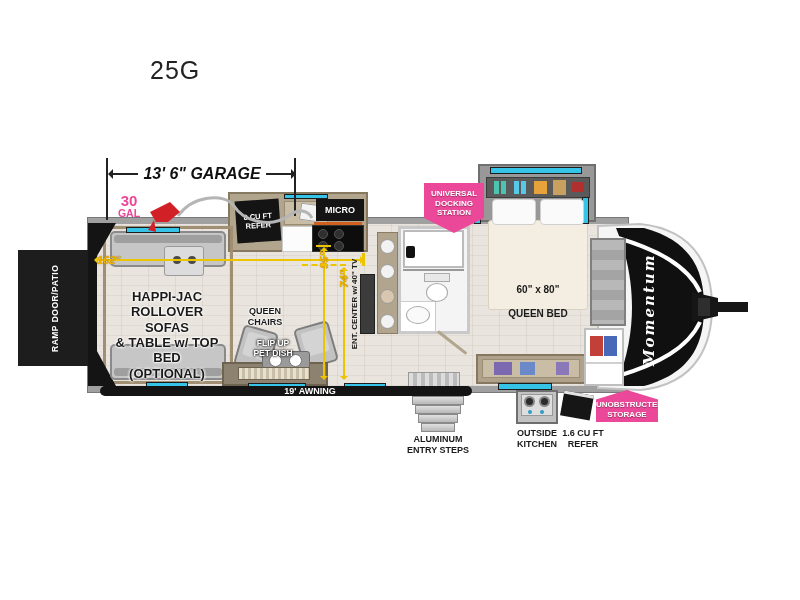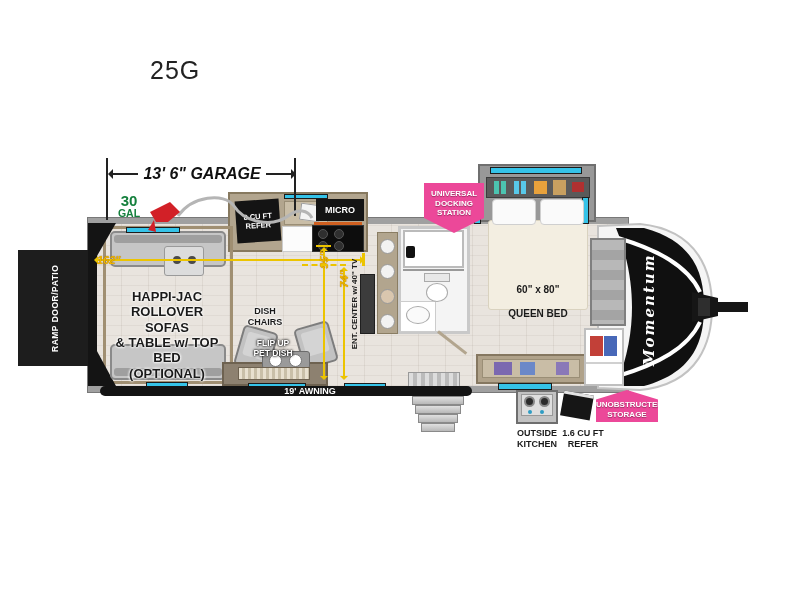--- a/index.html
+++ b/index.html
@@ -41,21 +41,21 @@
   <div style="left:106px;top:158px;width:2px;height:62px;background:#222;z-index:5;"></div>
   <div style="left:294px;top:158px;width:2px;height:58px;background:#222;z-index:5;"></div>
   <div class="dim-h black" style="left:108px;top:166px;width:188px;height:16px;">
     <div class="arr" style="position:static;border-right-color:#222;border-left:none;"></div>
     <div class="ln" style="position:static;"></div>
     <div style="position:static;font-weight:bold;font-style:italic;font-size:16px;color:#111;padding:0 5px;white-space:nowrap;">13' 6" GARAGE</div>
     <div class="ln" style="position:static;"></div>
     <div class="arr" style="position:static;border-left-color:#222;border-right:none;"></div>
   </div>
 
-  <div style="left:112px;top:193px;width:34px;text-align:center;color:#15803d;font-weight:bold;z-index:6;line-height:1;">
+  <div style="left:112px;top:193px;width:34px;text-align:center;color:#ec4899;font-weight:bold;z-index:6;line-height:1;">
     <span style="position:static;font-size:15px;display:block;">30</span>
     <span style="position:static;font-size:10.5px;display:block;">GAL</span>
   </div>
   <svg width="180" height="52" viewBox="0 0 180 52" style="left:140px;top:190px;z-index:5;">
     <path d="M38,26 C52,6 84,2 94,16 C104,32 132,38 148,26 C158,18 168,20 172,28" fill="none" stroke="#b5b5b5" stroke-width="3"></path>
     <path d="M10,22 L30,12 L40,22 L28,32 L16,32 Z" fill="#d22027"></path>
     <path d="M14,30 L8,40 L16,42 Z" fill="#d22027"></path>
   </svg>
 
   <div style="left:18px;top:250px;width:74px;height:116px;background:#1d1d1d;z-index:2;"></div>
@@ -124,21 +124,21 @@
   <div class="dim-h yellow" style="left:94px;top:253px;width:270px;height:13px;">
     <div class="arr" style="position:static;border-right-color:#ecc400;border-left:none;border-width:4.5px;"></div>
     <div class="ln" style="position:static;"></div>
     <div class="dimlabel-y">162"</div>
     <div class="ln" style="position:static;"></div>
     <div class="arr" style="position:static;border-left-color:#ecc400;border-right:none;border-width:4.5px;"></div>
   </div>
   <div style="left:362px;top:253px;width:3px;height:13px;background:#ecc400;z-index:5;"></div>
 
   <div class="lbl" style="left:232px;top:306px;width:66px;font-size:9px;">
-    <span style="position:static;display:block;">DISH</span>
+    <span style="position:static;display:block;">QUEEN</span>
     <span style="position:static;display:block;">CHAIRS</span>
   </div>
   <div class="chair" style="left:238px;top:328px;width:36px;height:42px;transform:rotate(16deg);">
       <div class="cush"></div>
     </div>
   <div class="chair" style="left:298px;top:324px;width:36px;height:42px;transform:rotate(-16deg);">
       <div class="cush"></div>
     </div>
   <div class="wlbl" style="left:240px;top:339px;width:66px;font-size:8.5px;text-shadow:0 0 2px #000,0 0 3px #000;z-index:6;">
     <span style="position:static;display:block;">FLIP UP</span>
@@ -231,20 +231,24 @@
   <div class="cyan" style="left:498px;top:383px;width:54px;height:7px;"></div>
 
   <div style="left:100px;top:386px;width:372px;height:10px;background:#141414;border-radius:6px;z-index:5;"></div>
   <div class="wlbl" style="left:240px;top:386px;width:140px;font-size:9px;z-index:6;">19' AWNING</div>
 
   <div style="left:408px;top:372px;width:52px;height:15px;background:repeating-linear-gradient(90deg,#ddd 0 4px,#bbb 4px 8px);border:1px solid #999;z-index:4;"></div>
   <div style="left:412px;top:396px;width:52px;height:9px;background:linear-gradient(#e0e0e0,#b8b8b8);border:1px solid #8a8a8a;z-index:5;"></div>
   <div style="left:415px;top:405px;width:46px;height:9px;background:linear-gradient(#e0e0e0,#b8b8b8);border:1px solid #8a8a8a;z-index:5;"></div>
   <div style="left:418px;top:414px;width:40px;height:9px;background:linear-gradient(#e0e0e0,#b8b8b8);border:1px solid #8a8a8a;z-index:5;"></div>
   <div style="left:421px;top:423px;width:34px;height:9px;background:linear-gradient(#e0e0e0,#b8b8b8);border:1px solid #8a8a8a;z-index:5;"></div>
+  <div class="lbl" style="left:392px;top:434px;width:92px;font-size:9px;">
+    <span style="position:static;display:block;">ALUMINUM</span>
+    <span style="position:static;display:block;">ENTRY STEPS</span>
+  </div>
 
   <div style="left:516px;top:390px;width:42px;height:34px;background:#c2c2c2;border:2px solid #6e6e6e;z-index:5;"></div>
   <div style="left:521px;top:394px;width:32px;height:22px;background:#dedede;border:1px solid #999;z-index:6;"></div>
   <div class="circle" style="left:524px;top:396px;width:11px;height:11px;background:#2c2c2c;border:2px solid #888;z-index:7;"></div>
   <div class="circle" style="left:539px;top:396px;width:11px;height:11px;background:#2c2c2c;border:2px solid #888;z-index:7;"></div>
   <div class="circle" style="left:528px;top:410px;width:4px;height:4px;background:#2e9cc3;z-index:7;"></div>
   <div class="circle" style="left:540px;top:410px;width:4px;height:4px;background:#2e9cc3;z-index:7;"></div>
   <div class="lbl" style="left:506px;top:428px;width:62px;font-size:9px;">
     <span style="position:static;display:block;">OUTSIDE</span>
     <span style="position:static;display:block;text-align:center;">KITCHEN</span>

